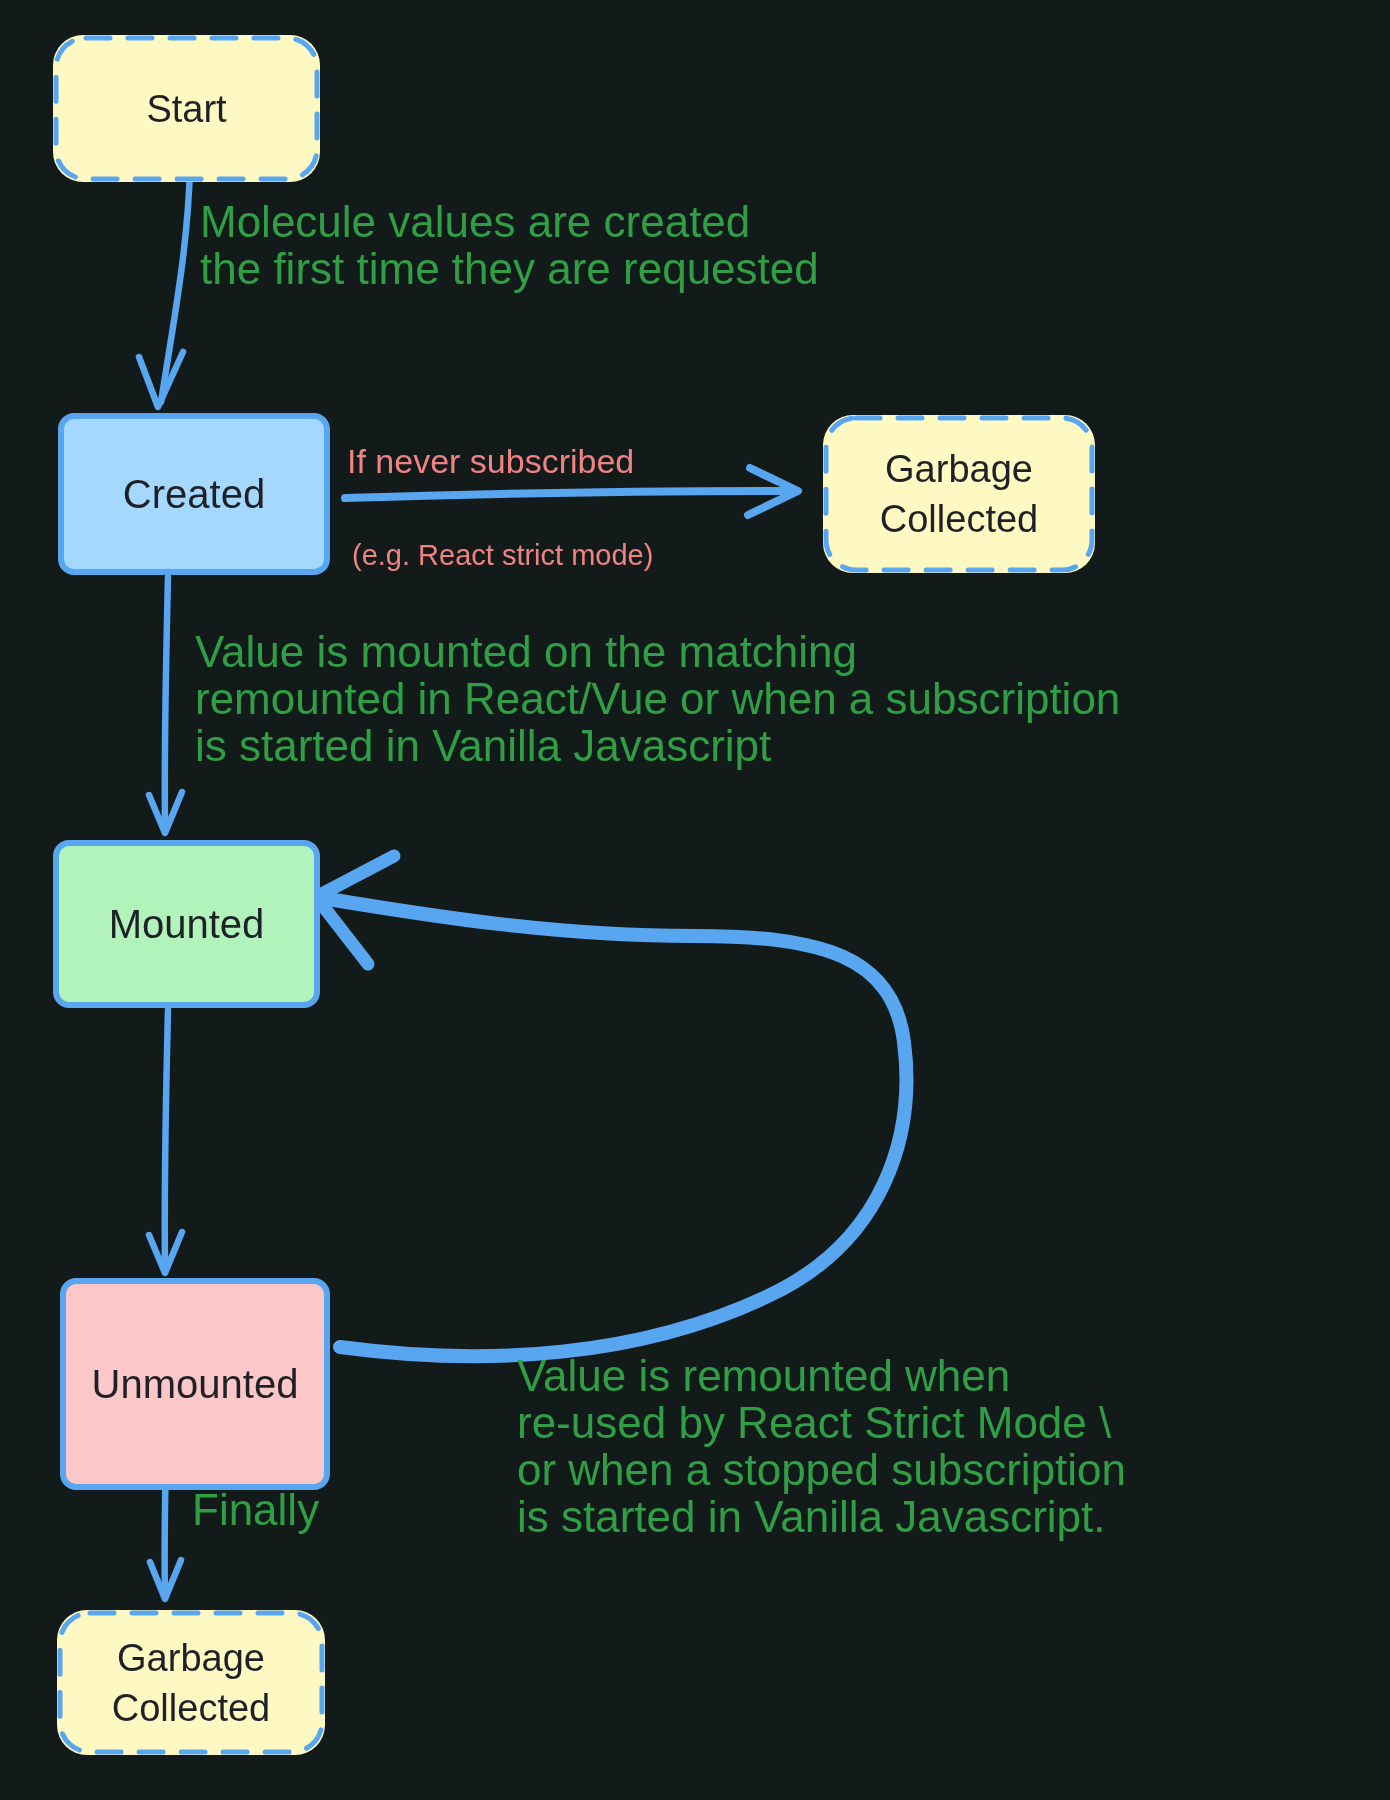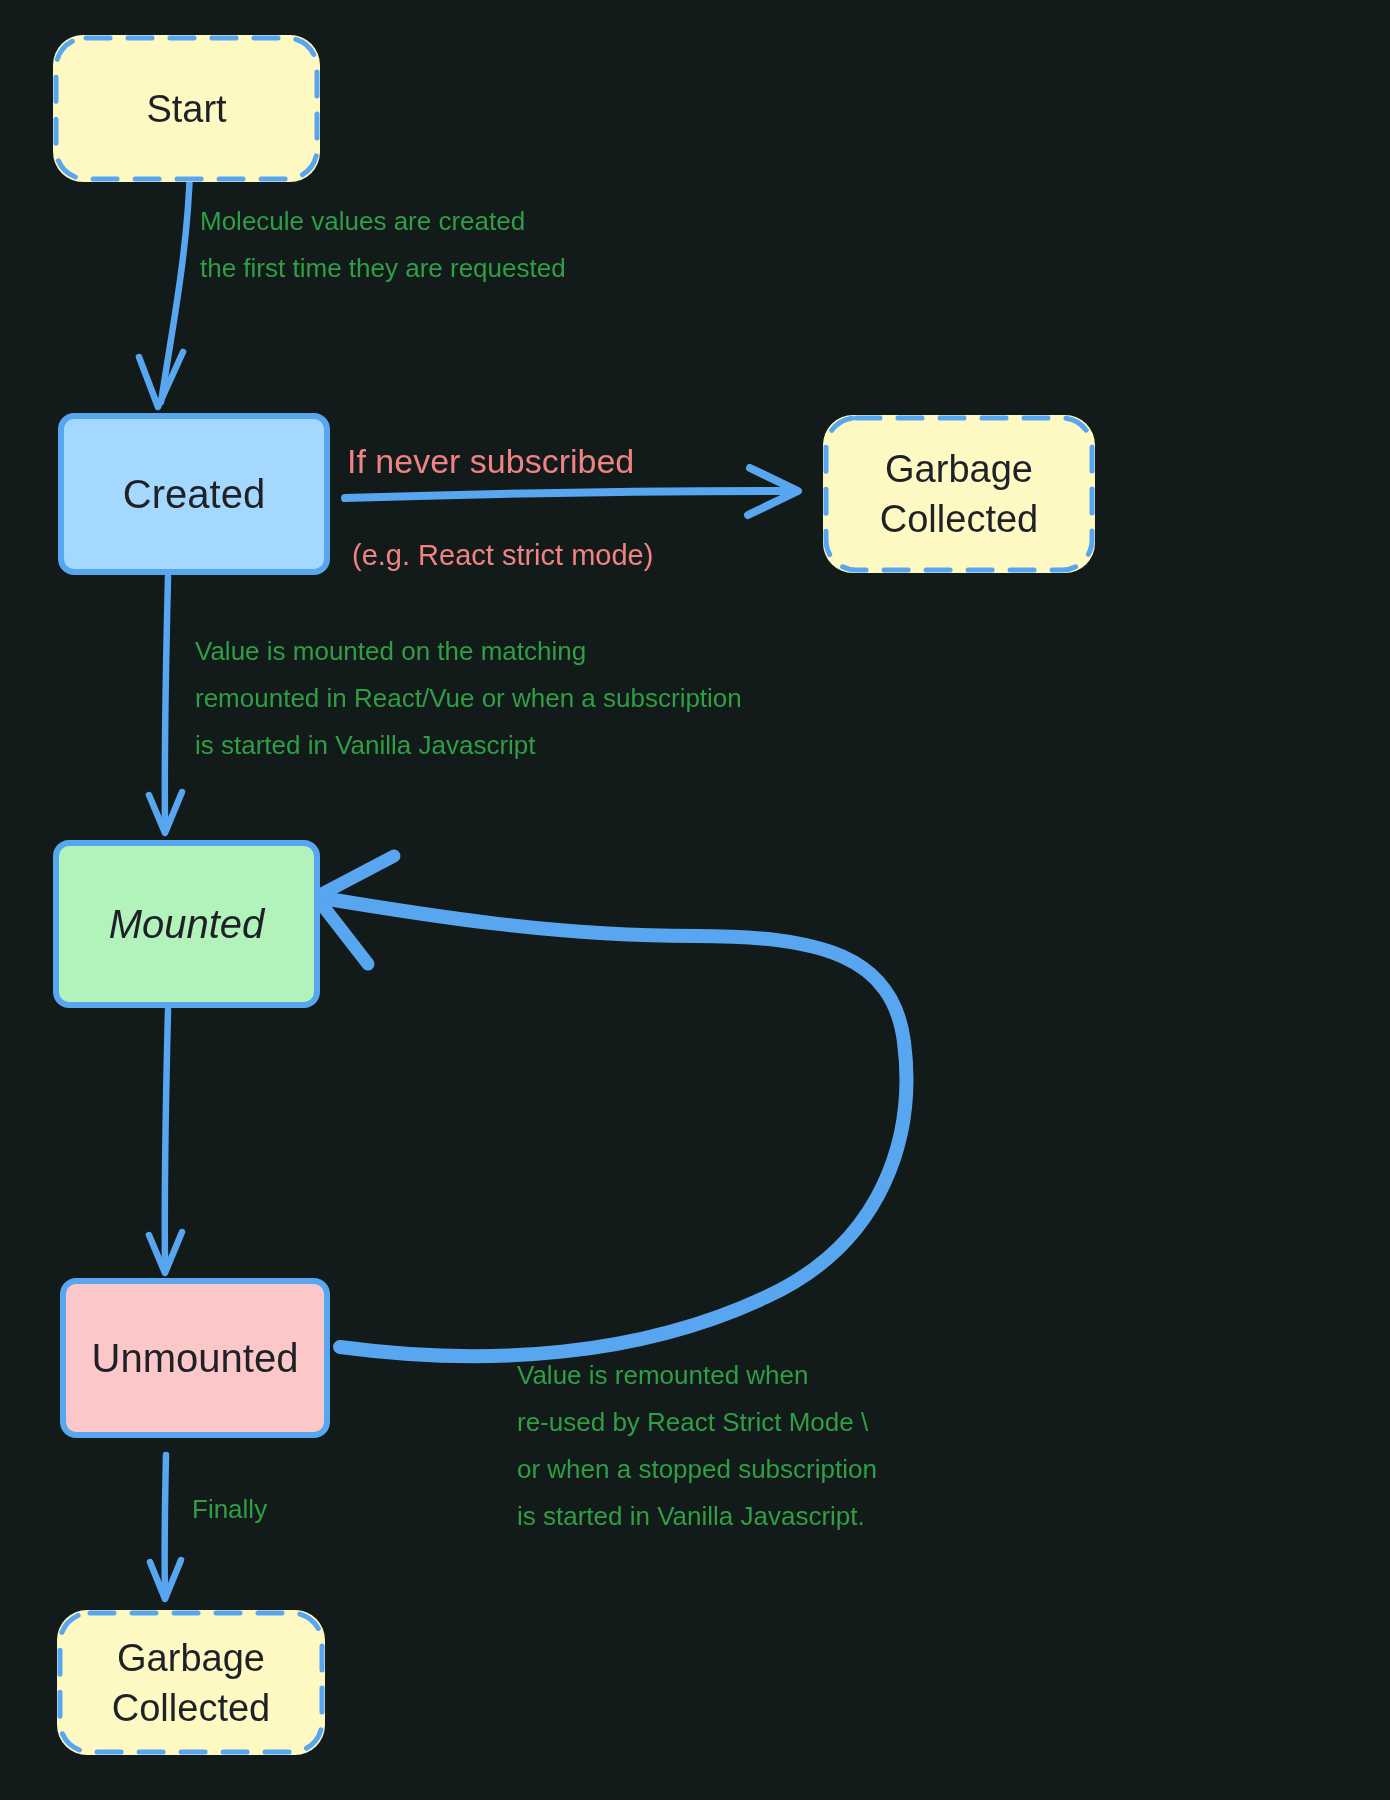--- a/index.html
+++ b/index.html
@@ -22,21 +22,21 @@
     display:flex;align-items:center;justify-content:center;
     border-radius:16px;
     box-sizing:border-box;
     color:var(--ink);
     font-size:40px;
     text-align:center;
   }
   .node .label{white-space:pre-line;line-height:50px;}
   .node.ghost{background:#fef9c3;border-radius:30px;font-size:38px;}
   .node.solid-blue{background:#a5d8ff;border:6px solid var(--blue);}
-  .node.solid-green{background:#b2f2bb;border:6px solid var(--blue);font-style:italic;}
+  .node.solid-green{background:#b2f2bb;border:6px solid var(--blue);}
   .node.solid-red{background:#fcc7c9;border:6px solid var(--blue);}
   .dashrect{position:absolute;inset:0;width:100%;height:100%;overflow:visible;}
   .dashrect rect{
     x:3px;y:3px;
     width:calc(100% - 6px);height:calc(100% - 6px);
     rx:30px;
     fill:none;stroke:var(--blue);stroke-width:5;
     stroke-dasharray:24 18;stroke-linecap:round;
   }
   
@@ -44,21 +44,21 @@
   .arrows path{fill:none;stroke:var(--blue);stroke-linecap:round;stroke-linejoin:round;}
   .thin{stroke-width:6.5px;}
   .mid{stroke-width:8px;}
   .fat{stroke-width:14px;}
   .fathead{stroke-width:13px;}
   
   .note{
     position:absolute;
     white-space:pre-line;
     color:var(--green);
-    font-size:26px;line-height:47px;
+    font-size:44px;line-height:47px;
   }
   .note.pink{color:var(--pink);font-size:34px;}
   .note.pink.small{font-size:29px;margin-top:20px;}
 </style>
 </head>
 <body>
 
 <div class="canvas">
 
   <svg class="arrows" viewBox="0 0 1390 1800">
@@ -98,21 +98,21 @@
         <rect></rect>
       </svg>
     <span class="label">Garbage
 Collected</span>
   </div>
 
   <div class="node solid-green" style="left:53px;top:840px;width:267px;height:168px">
     <span class="label">Mounted</span>
   </div>
 
-  <div class="node solid-red" style="left:60px;top:1278px;width:270px;height:160px">
+  <div class="node solid-red" style="left:60px;top:1278px;width:270px;height:212px">
     <span class="label">Unmounted</span>
   </div>
 
   <div class="node ghost" style="left:57px;top:1610px;width:268px;height:145px">
     <svg class="dashrect">
         <rect></rect>
       </svg>
     <span class="label">Garbage
 Collected</span>
   </div>

